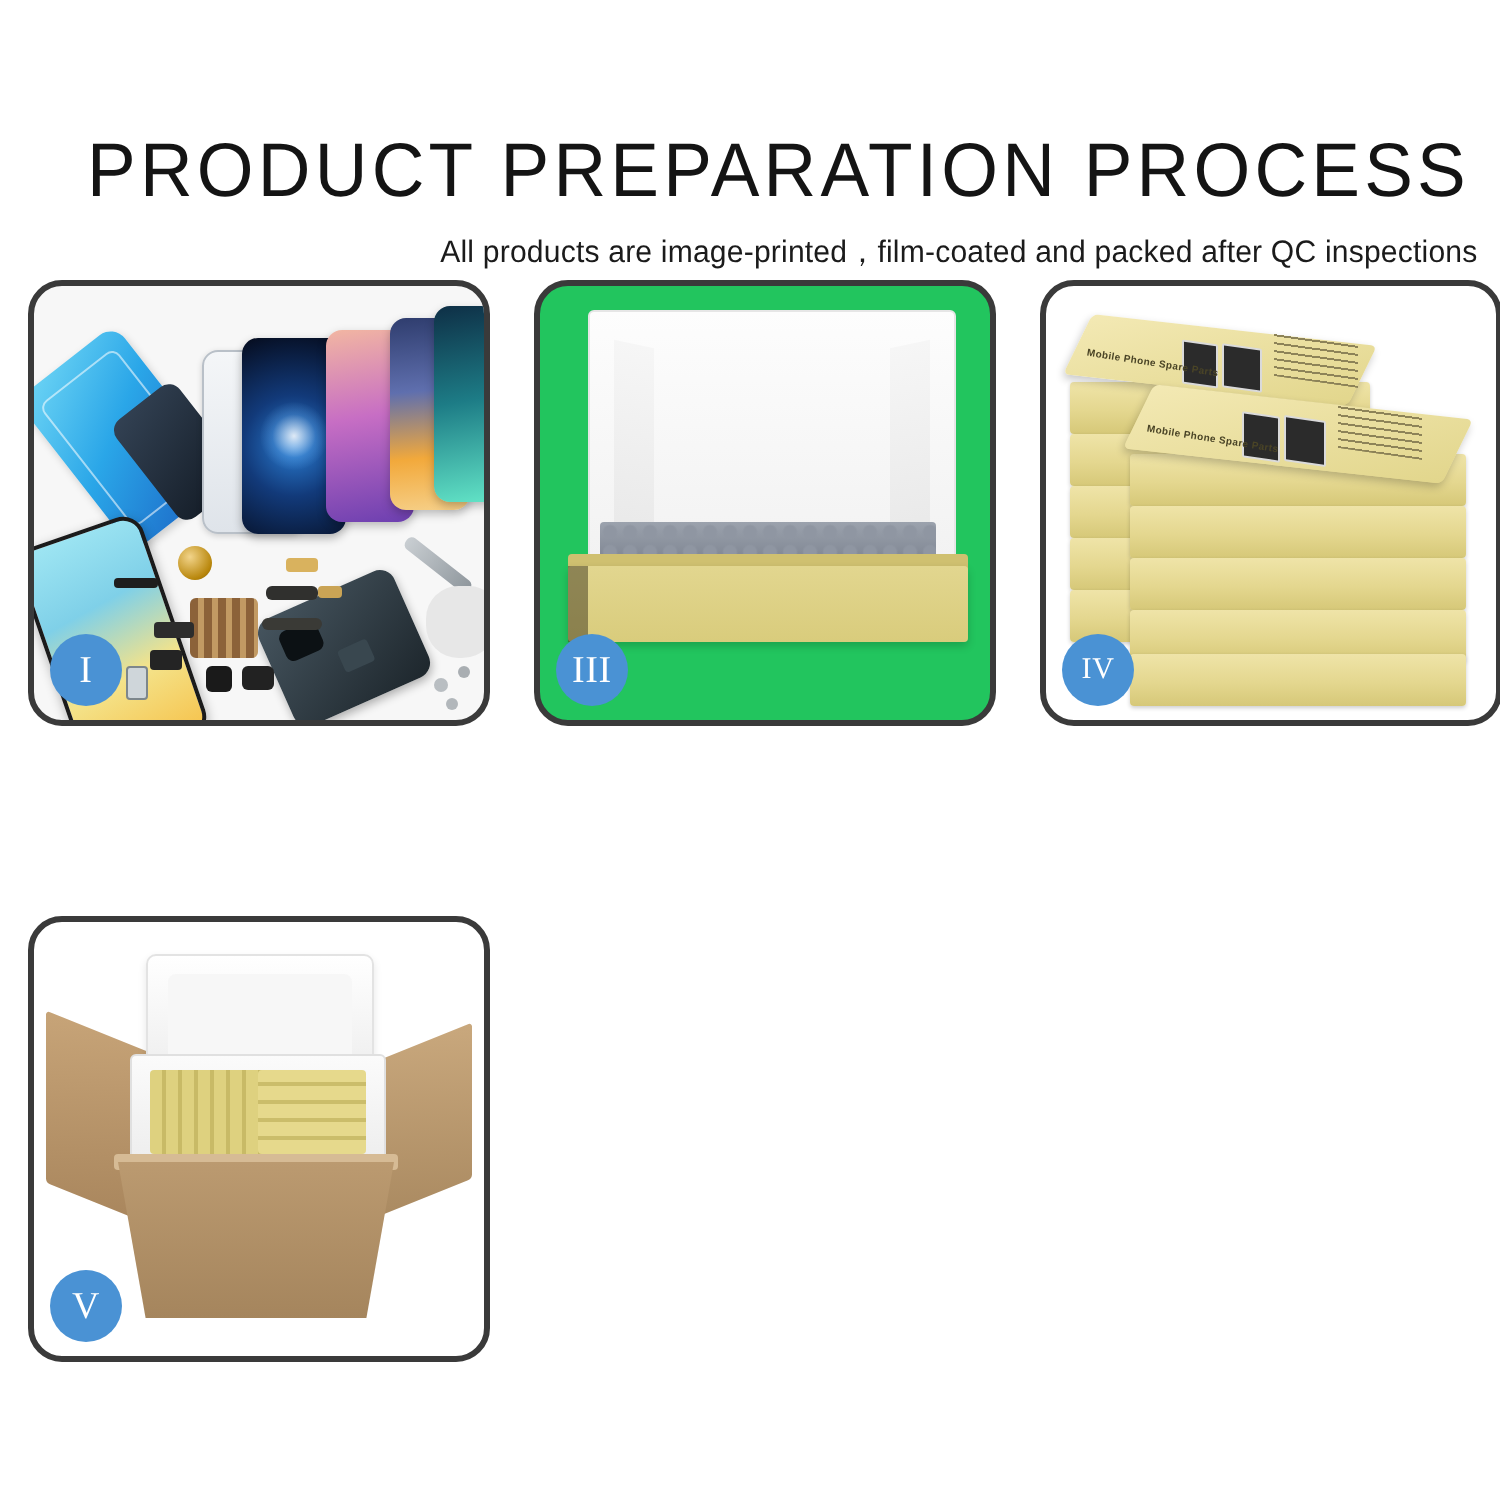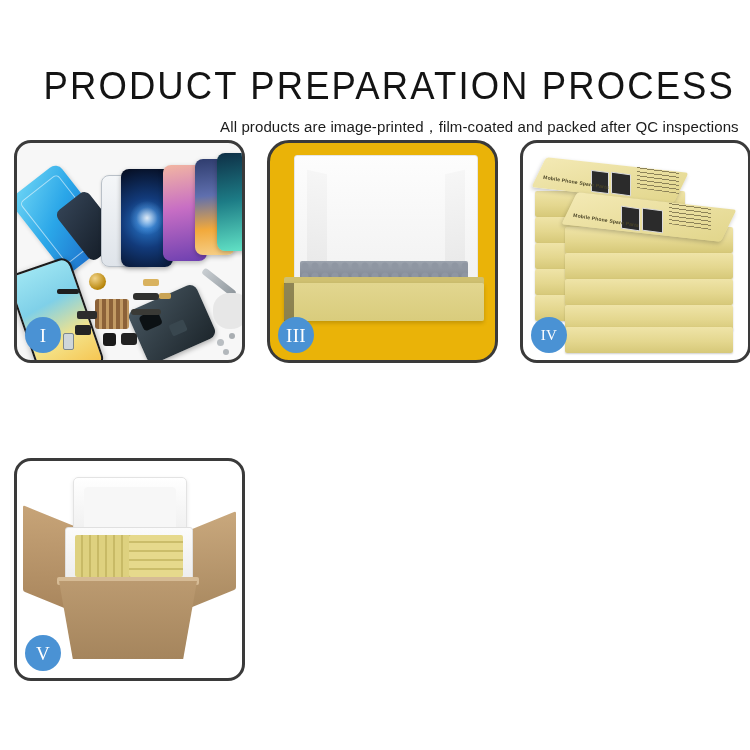--- a/index.html
+++ b/index.html
@@ -174,21 +174,21 @@
   .bb-t1{left:44px;top:8px;}
   .bb-t2{left:36px;top:84px;}
   .bb-t3{left:26px;top:182px;}
   .bb-t4{left:82px;top:178px;}
   .bb-gloss{
     position:absolute;inset:0;border-radius:4px;
     background:linear-gradient(115deg,rgba(255,255,255,.55) 0%,rgba(255,255,255,0) 40%);
   }
 
   
-  .p3{background:#eab308;border-radius:22px;}
+  .p3{background:#22c55e;}
   .p3 .lid{
     position:absolute;left:24px;top:12px;width:182px;height:134px;
     background:linear-gradient(180deg,#fdfdfd,#f1f1f1);
     border:1px solid #e6e6e6;border-radius:3px;
   }
   .p3 .lid-wing-l{
     position:absolute;left:12px;top:16px;width:20px;height:96px;
     background:linear-gradient(180deg,#f6f6f6,#e9e9e9);
     transform:skewY(12deg);
   }

